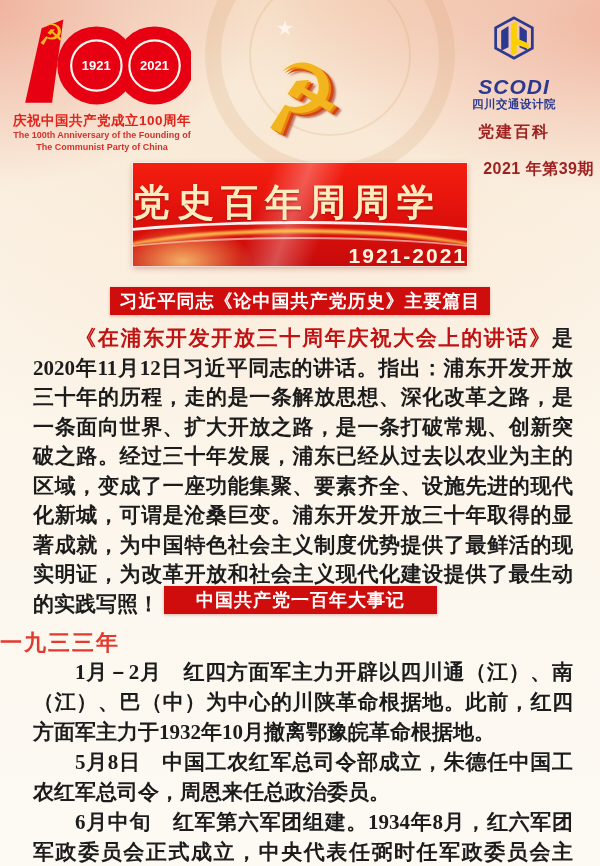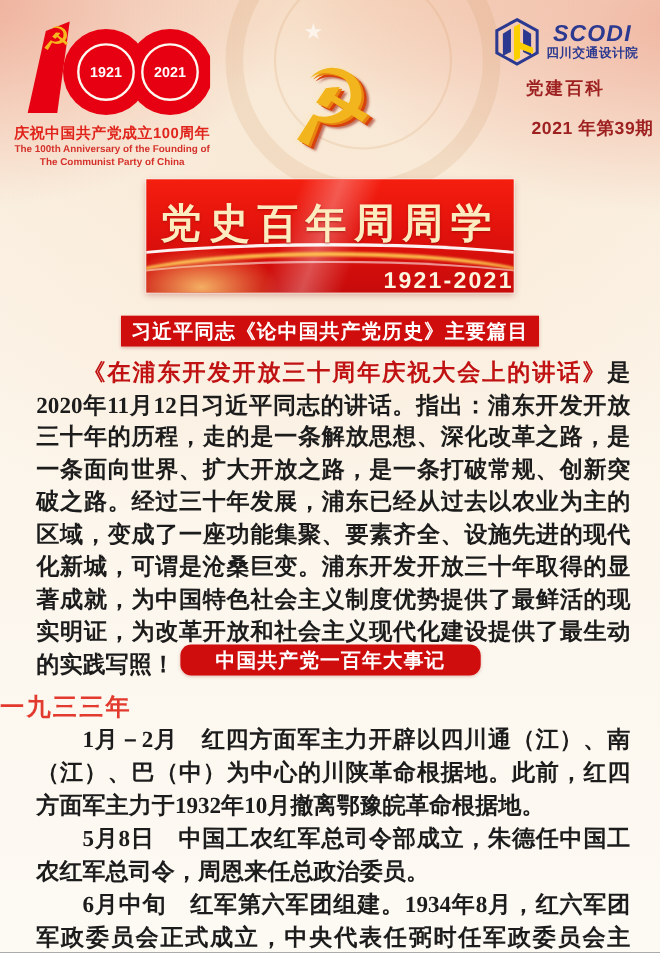--- a/index.html
+++ b/index.html
@@ -27,50 +27,50 @@
   .logo-cap-cn { margin-top:2px; font-size:13.5px; font-weight:bold; color:#e0241b; letter-spacing:.5px; white-space:nowrap; }
   .logo-cap-en { font-size:9px; font-weight:bold; color:#d5322c; line-height:11.5px; }
 
   
   .emblem { position:absolute; left:50%; top:52px; transform:translateX(-50%) rotate(-8deg);
     font-size:92px; line-height:1; color:#f2b51d;
     text-shadow:2px 2px 0 #e8830f, 4px 4px 0 #d6410e, 6px 6px 2px rgba(150,20,8,.55), 0 0 6px rgba(255,230,160,.6); }
 
   
   .org { position:absolute; right:6px; top:16px; width:160px; text-align:center; }
-  .org-row { display:flex; align-items:center; justify-content:center; gap:5px; }
+  .org-row { display:flex; align-items:center; gap:17px;flex-direction:column; }
   .scodi-name { font-size:21px; font-weight:bold; font-style:italic; color:#2b3990; letter-spacing:1px; line-height:20px; }
   .scodi-cn  { font-size:11.5px; font-weight:bold; color:#2b3990; letter-spacing:.5px; white-space:nowrap; }
   .issue-series { margin-top:10px; font-size:16px; font-weight:bold; color:#9e2121; letter-spacing:2px; }
   .issue-number { margin-top:16px;  font-size:16px; font-weight:bold; color:#9e2121; letter-spacing:.5px;text-align:right; }
 
   
   .banner { position:absolute; left:133px; top:163px; width:334px; height:103px; overflow:hidden;
     background:linear-gradient(180deg,#f51e0f 0%,#e2120c 45%,#c70b0b 100%);
     box-shadow:0 0 0 1px rgba(255,255,255,.45), 0 2px 6px rgba(150,30,20,.35); }
   .banner::before { content:""; position:absolute; inset:0;
     background:linear-gradient(110deg, transparent 38%, rgba(255,255,255,.28) 48%, transparent 58%); }
   .arc { position:absolute; border-radius:50%; }
   .arc1 { left:-45%; top:56%; width:190%; height:95px; border-top:3px solid rgba(255,255,255,.95); }
   .arc2 { left:-35%; top:72%; width:170%; height:85px; border-top:2px solid rgba(255,255,255,.55); }
   .arcg { left:-15%; top:64%; width:130%; height:75px; border-top:4px solid rgba(255,205,80,.9); filter:blur(1px); }
   .glow { position:absolute; left:-20px; bottom:-30px; width:140px; height:70px; border-radius:50%;
     background:radial-gradient(closest-side, rgba(255,215,120,.8), rgba(255,215,120,0)); }
-  .banner-title { position:relative; margin-top:15px; text-align:center;
+  .banner-title { position:relative; margin-top:15px; 
     font-size:37px; font-weight:bold; letter-spacing:7px; color:#fcecc0;
     text-shadow:0 1px 2px rgba(120,10,5,.5); white-space:nowrap; }
   .banner-subtitle { position:relative; margin-top:16px; text-align:right;
     font-size:21px; font-weight:bold; letter-spacing:2px; color:#fdf6e0; }
 
   
   .redbar { position:absolute; height:28px; background:#d00d0d; color:#ffffff;
     font-size:18px; font-weight:bold; text-align:center; line-height:28px;
     letter-spacing:1px; box-shadow:0 1px 3px rgba(150,30,20,.3); white-space:nowrap; }
   .bar1 { left:110px; top:287px; width:380px; }
-  .bar2 { left:164px; top:586px; width:273px;border-radius:10px; }
+  .bar2 { left:164px; top:586px; width:273px; }
 
   
   .body-para { position:absolute; left:33px; right:27px;
     font-family:"Liberation Serif", serif;
     font-size:21px; font-weight:bold; color:#1c1c1c;
     line-height:29.5px; text-align:justify; text-indent:2em; }
   .para1 { top:324px; }
   .hl { color:#c01212; }
   .year-heading { position:absolute; left:0; right:0; top:628px; 
     font-size:22px; font-weight:bold; color:#e23a2e; letter-spacing:2px; }

